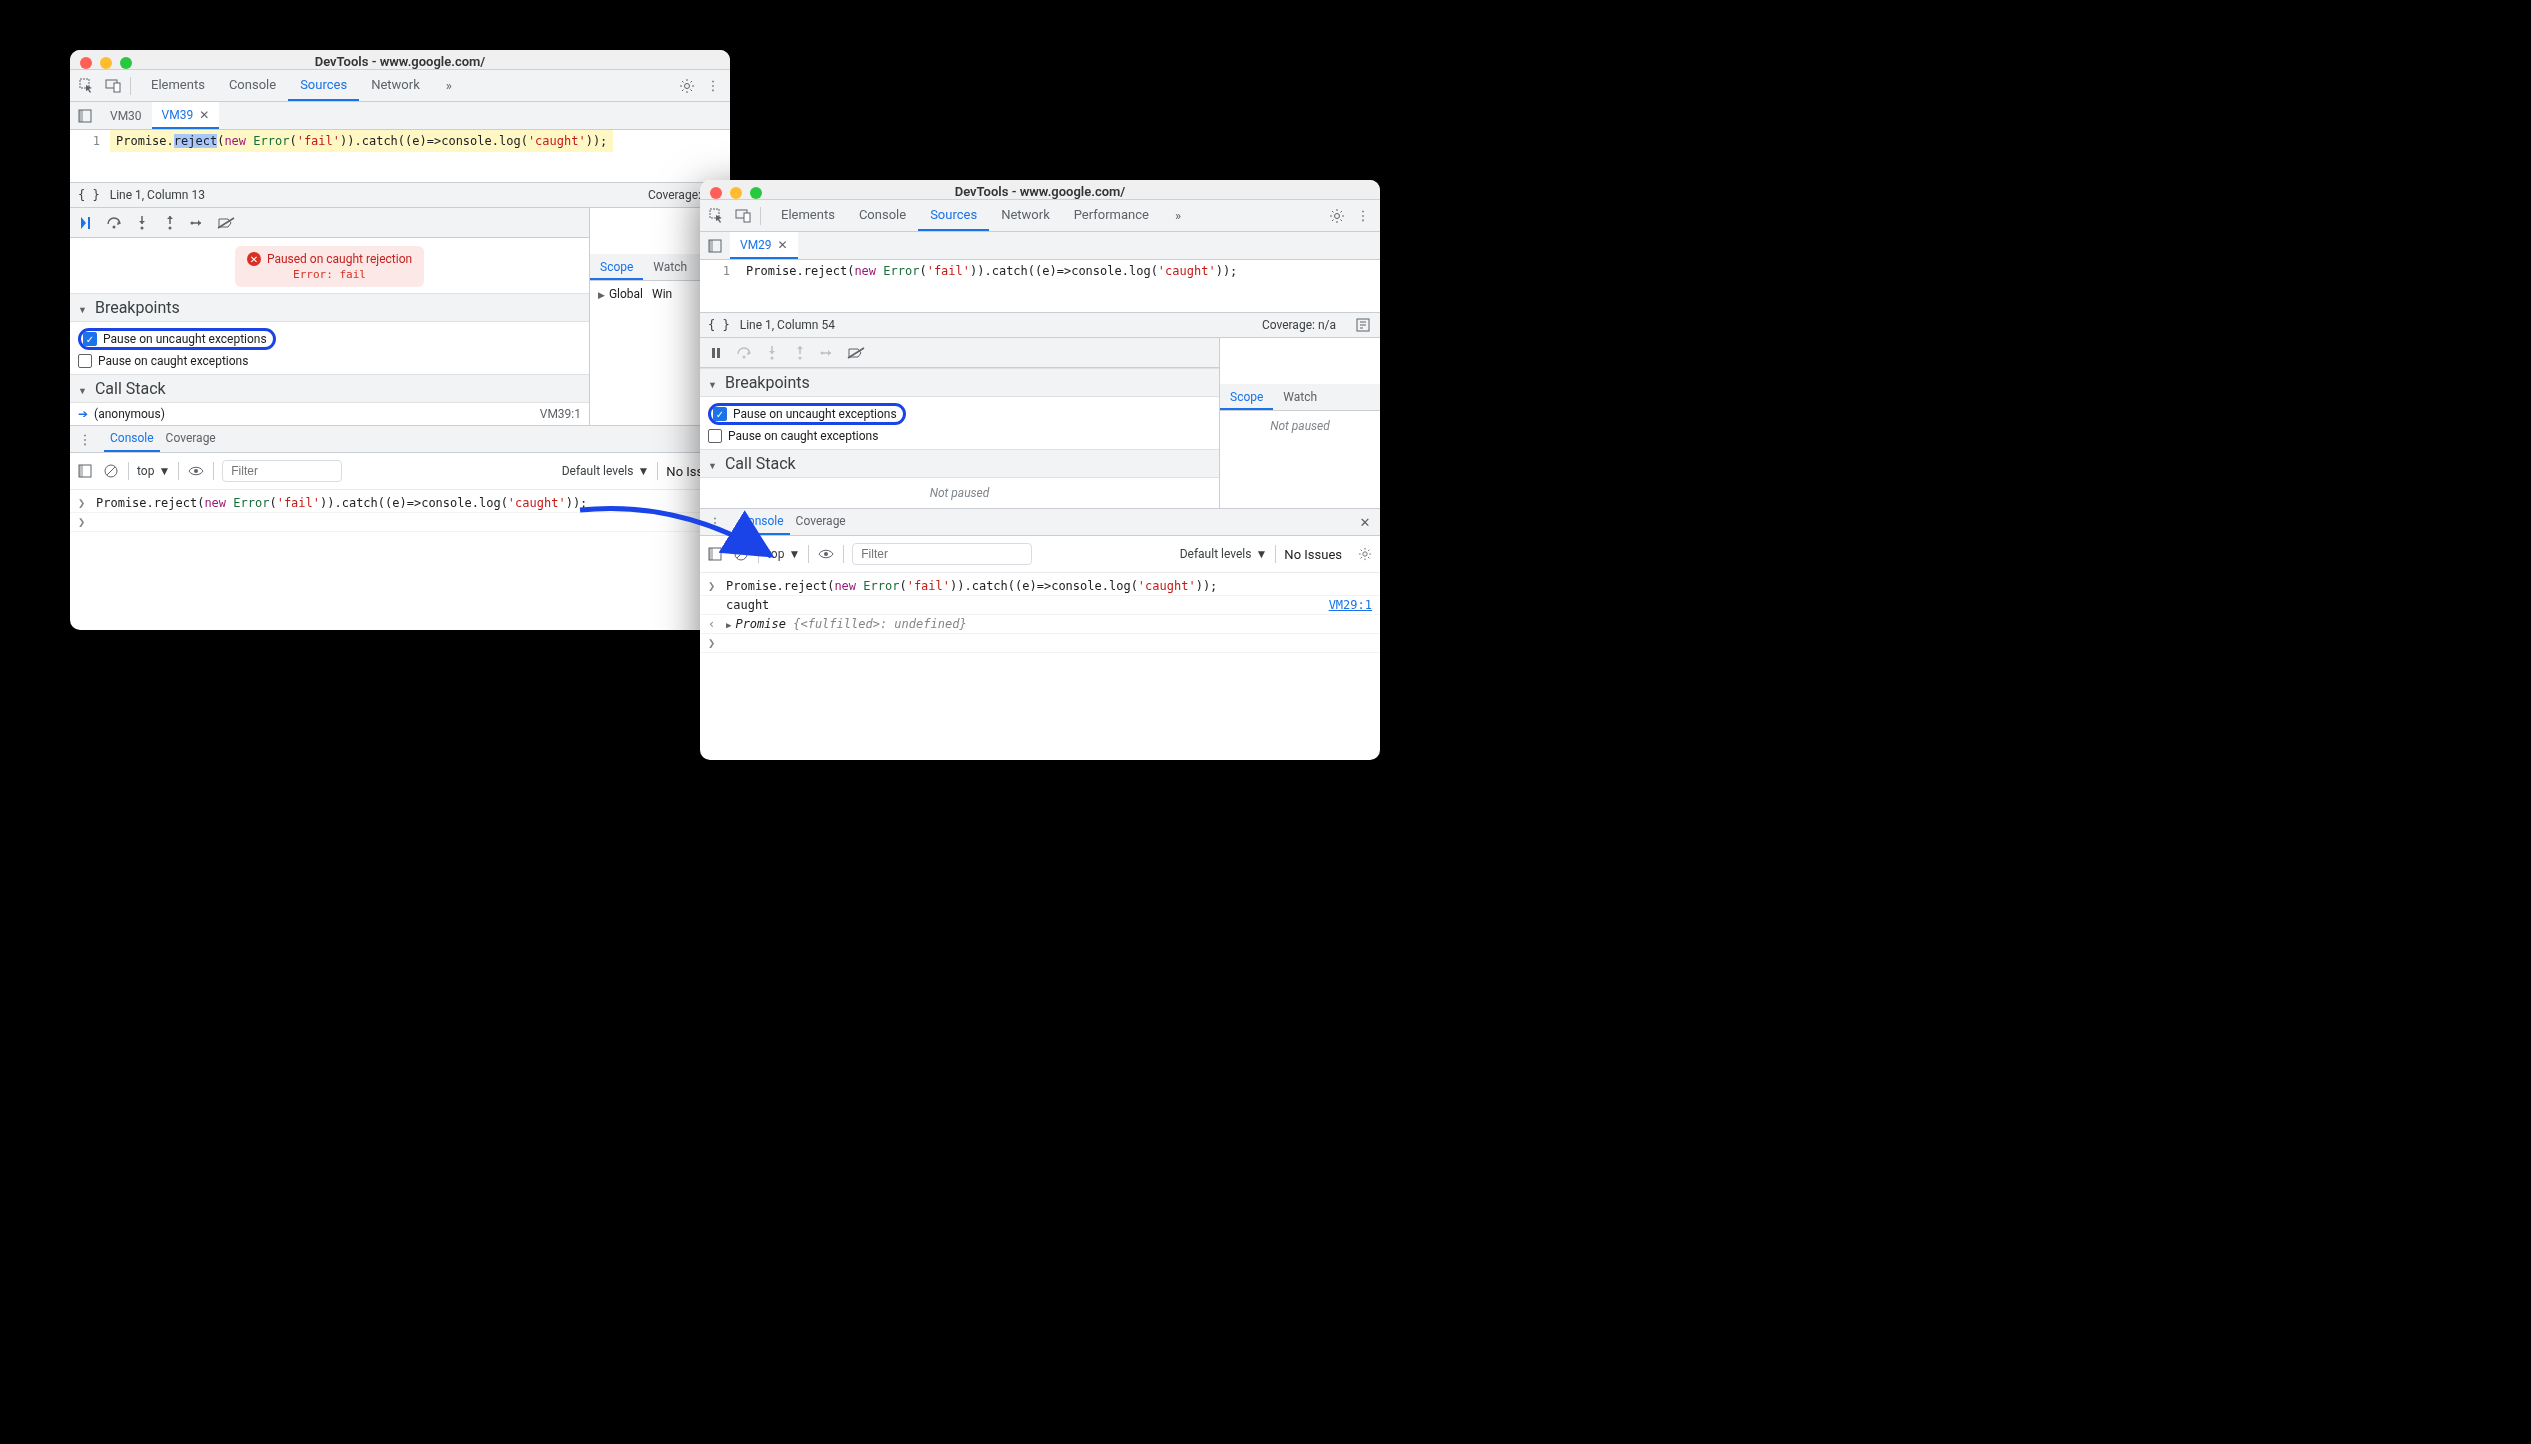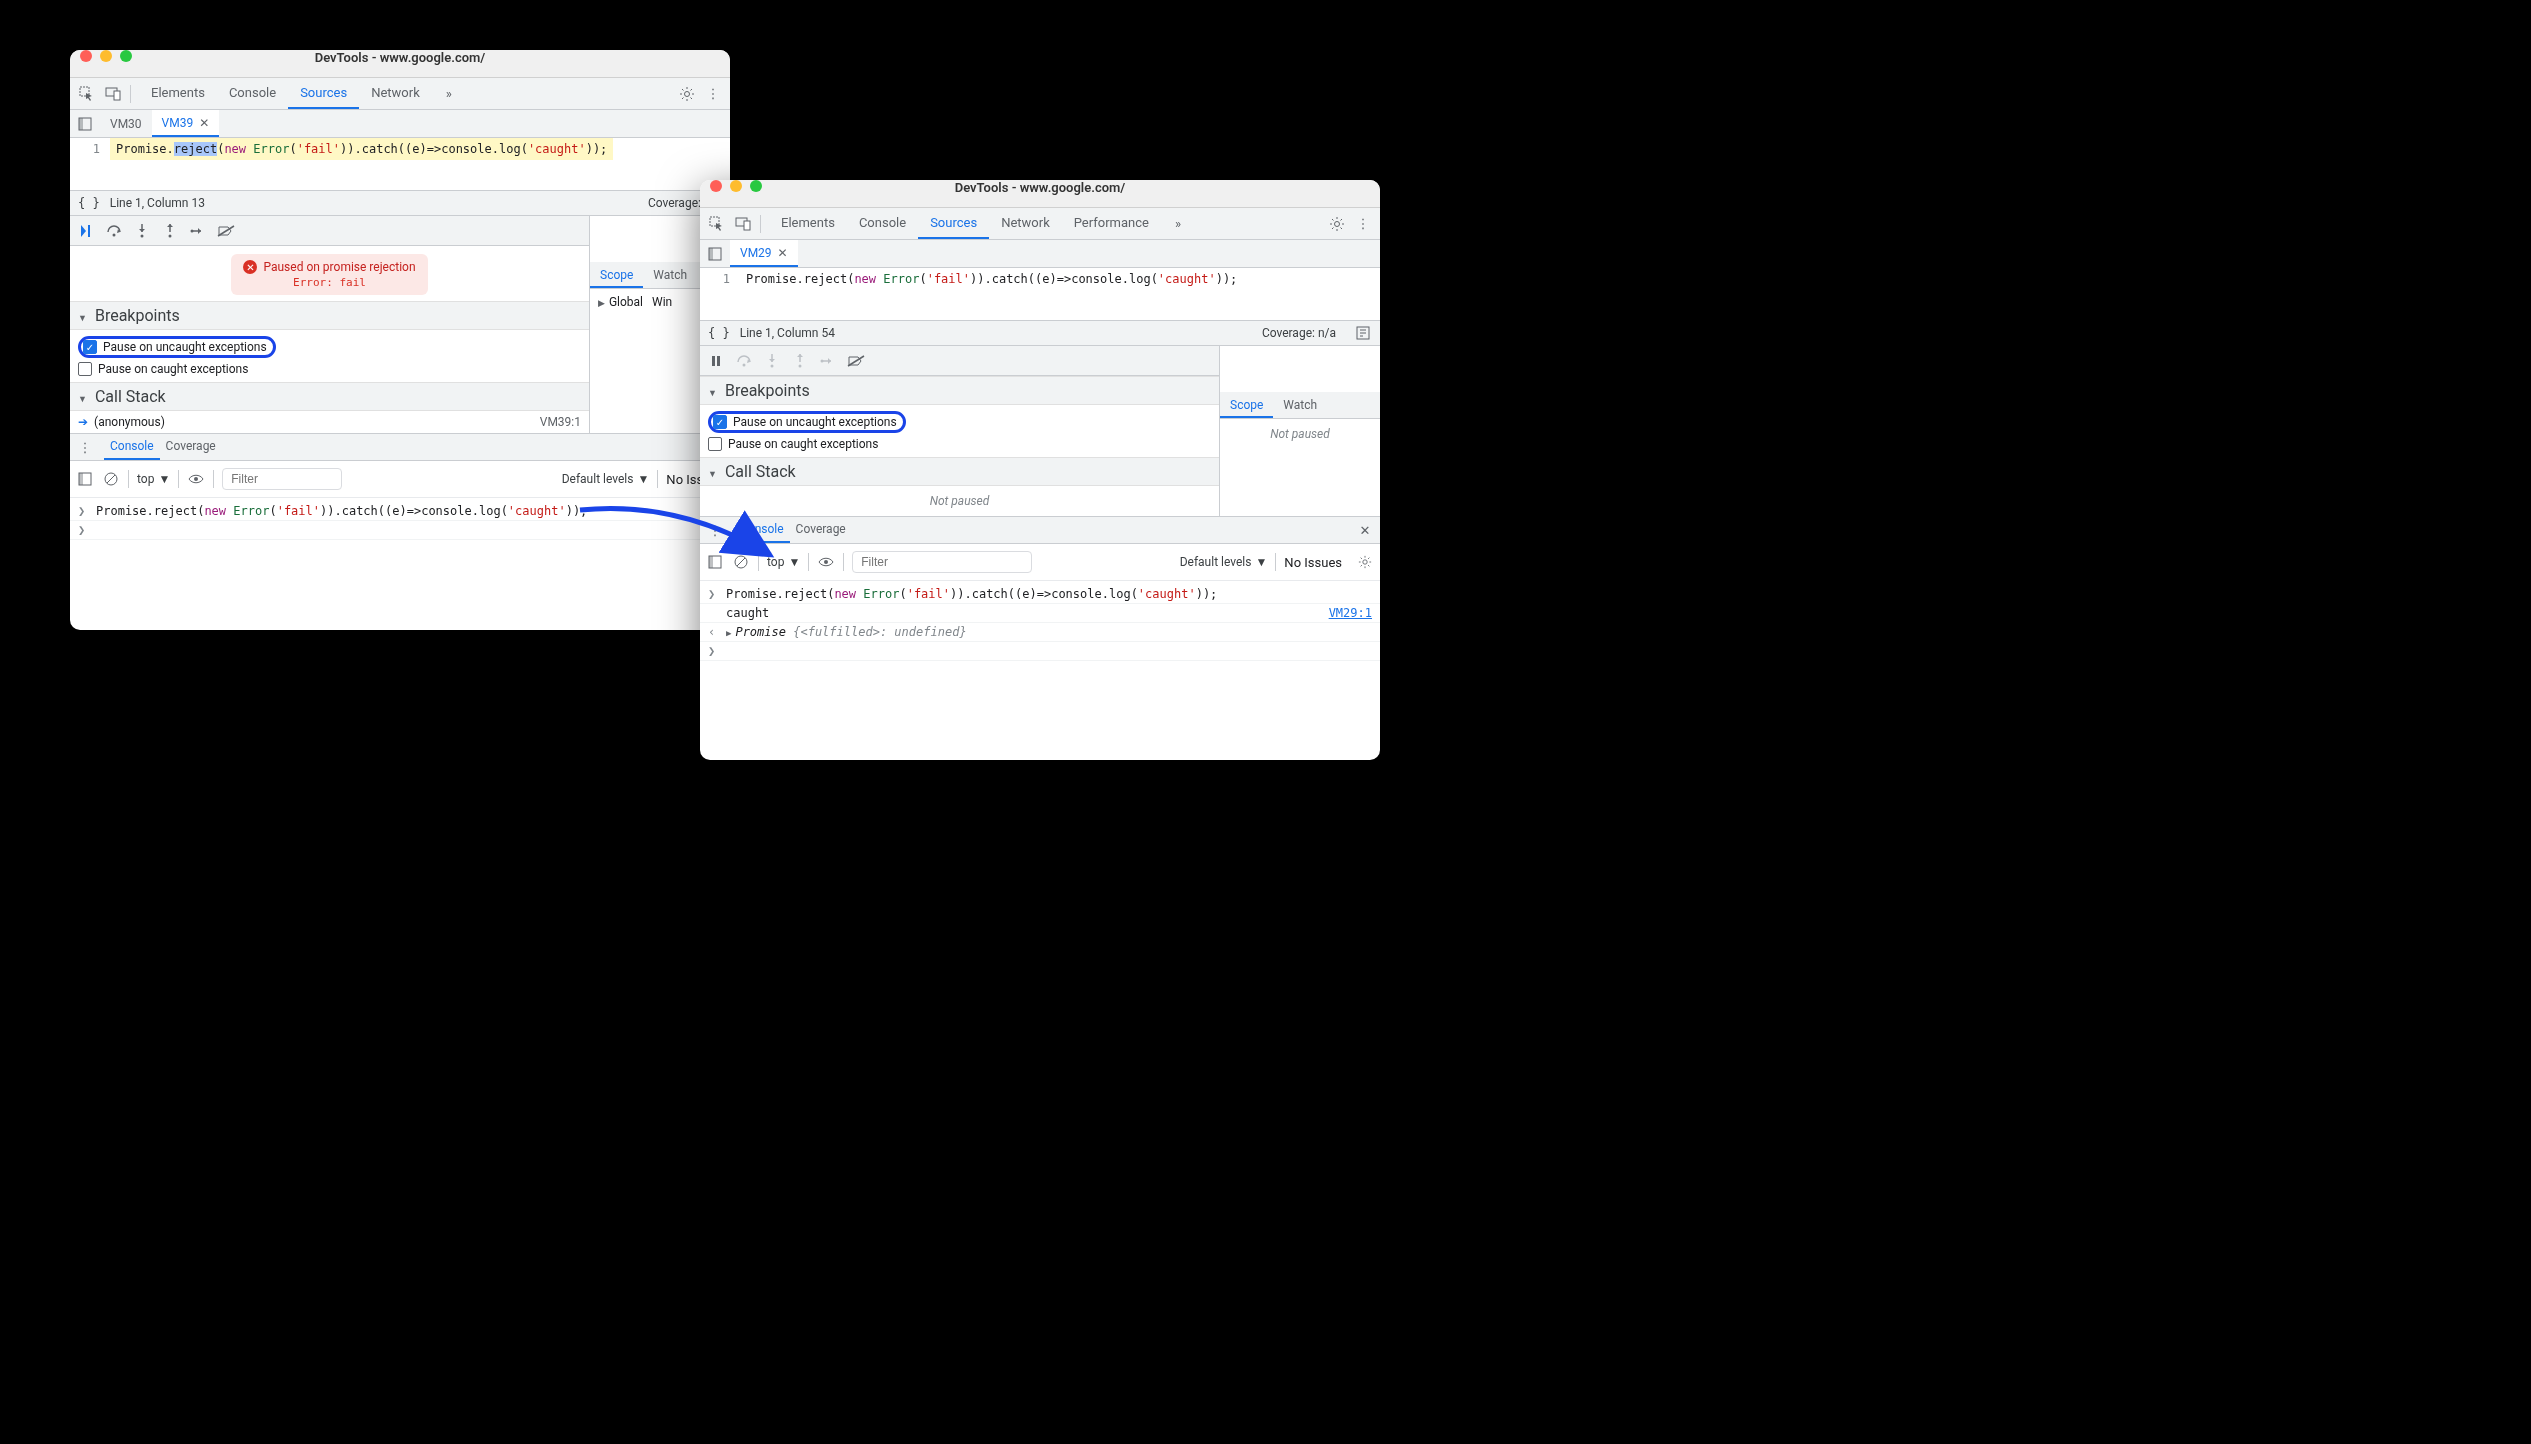--- a/index.html
+++ b/index.html
@@ -15,24 +15,24 @@
   .window {
     position: absolute;
     background: #fff;
     border-radius: 10px;
     box-shadow: 0 10px 40px rgba(0,0,0,0.5);
     overflow: hidden;
     display: flex;
     flex-direction: column;
   }
   .titlebar {
-    height: 28px;
+    height: 20px;
     background: #f0f0f0;
     display: flex;
-    align-items: flex-start;
+    align-items: flex-end;
     padding: 0 10px;
     border-bottom: 1px solid #d0d0d0;
     position: relative;
   }
   .traffic {
     display: flex;
     gap: 8px;
   }
   .traffic .dot {
     width: 12px; height: 12px; border-radius: 50%;
@@ -485,21 +485,21 @@
             <svg width="18" height="14" viewBox="0 0 18 14">
               <path d="M2 3h9l3 4-3 4H2z" fill="none" stroke="currentColor"></path>
               <line x1="1" y1="12" x2="17" y2="2" stroke="currentColor" stroke-width="1.5"></line>
             </svg>
           </div>
       </div>
 
       <div class="pause-banner">
         <div class="title">
           <span class="err-icon">✕</span>
-          <span>Paused on promise rejection</span>
+          <span>Paused on caught rejection</span>
         </div>
         <div class="sub">Error: fail</div>
       </div>
 
       <div class="section-header">
         <span class="tri"></span>
           <span>Breakpoints</span>
       </div>
       <div class="section-body">
         <div class="chk-row">

